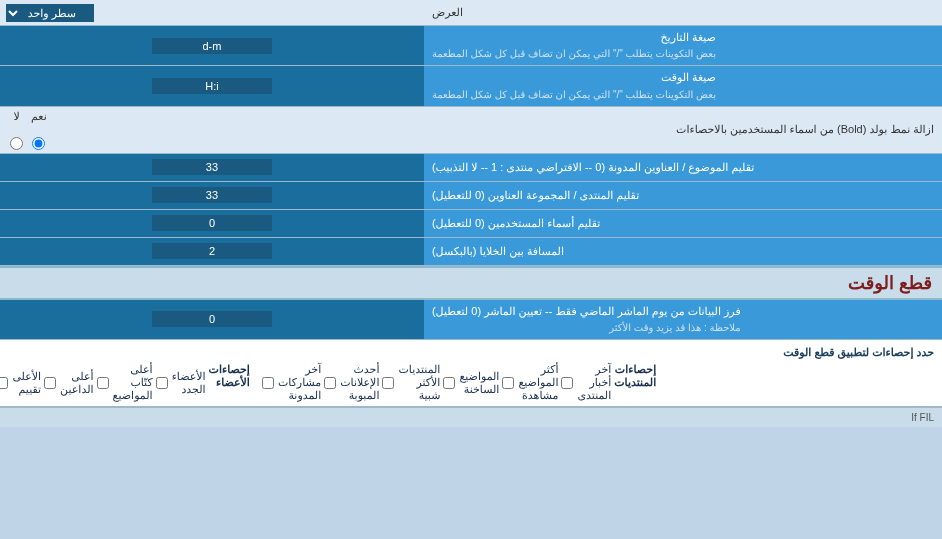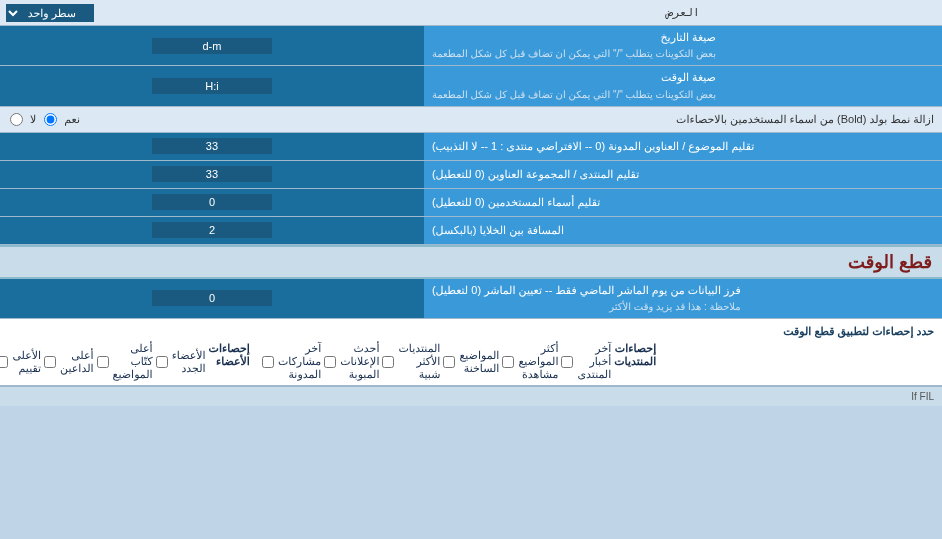--- a/index.html
+++ b/index.html
@@ -52,25 +52,24 @@
     
     .header-row {
       display: flex;
       align-items: center;
       background: #dce9f5;
       border-bottom: 1px solid #a0b8cc;
       min-height: 26px;
     }
     .header-label {
       flex: 0 0 55%;
-      text-align: center;
+      text-align: left;
       padding: 3px 8px;
       font-size: 11px;
       color: #333;
-      font-family: Liberation Mono, monospace;
     }
     .header-select-cell {
       flex: 0 0 45%;
       display: flex;
       align-items: center;
       justify-content: flex-end;
       padding: 2px 6px;
     }
     .header-select {
       background: #1a5a80;
@@ -99,23 +98,24 @@
       flex: 0 0 45%;
       display: flex;
       align-items: center;
       justify-content: flex-end;
       gap: 8px;
       padding: 3px 10px;
     }
     .radio-option {
       display: flex;
       align-items: center;
-      gap: 7px;
+      gap: 14px;
       font-size: 11px;
       color: #333;
+      flex-direction: column;
     }
     
     .section-header {
       background: #c8dcea;
       border-bottom: 2px solid #8abacc;
       border-top: 2px solid #8abacc;
       padding: 4px 10px;
       font-weight: bold;
       font-size: 18px;
       color: #7f1d1d;

